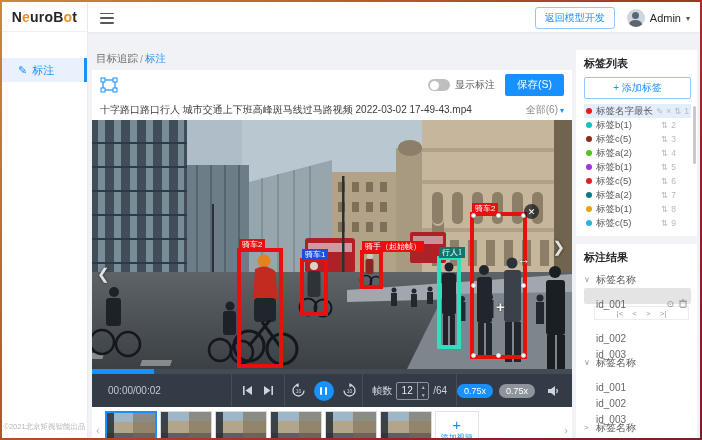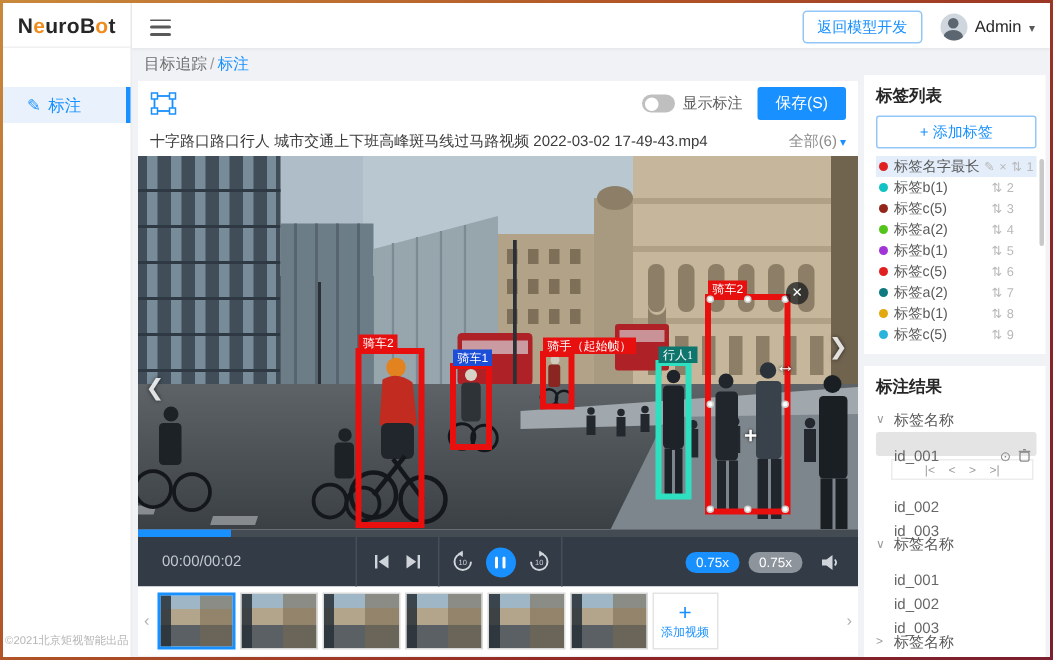--- a/index.html
+++ b/index.html
@@ -23,21 +23,21 @@
   .burger i { height:1.6px; background:#595959; border-radius:1px; }
   .topbar .spacer { flex:1; }
   .back-btn { border:1px solid #91c6f7; color:#1890ff; background:#fff; border-radius:3px; font-size:10px; padding:3px 9px; cursor:pointer; }
   .user { display:flex; align-items:center; gap:5px; margin-left:12px; cursor:pointer; }
   .avatar { width:18px; height:18px; border-radius:50%; background:#cfd6dd; overflow:hidden; position:relative; }
   .avatar::before { content:""; position:absolute; top:3px; left:5.5px; width:7px; height:7px; border-radius:50%; background:#5c6670; }
   .avatar::after { content:""; position:absolute; top:10.5px; left:2.5px; width:13px; height:9px; border-radius:50% 50% 0 0; background:#5c6670; }
   .user .caret { font-size:8px; color:#595959; }
 
   .content { flex:1; display:flex; min-height:0; }
-  .main { width:488px; padding:0 4px; flex:none; }
+  .main { width:488px; padding:16px 4px; flex:none; }
   .crumb { height:22px; display:flex; align-items:center; gap:2px; padding-left:4px; font-size:10.5px; }
   .crumb .parent { color:#6e6e6e; cursor:pointer; }
   .crumb .sep { color:#9a9a9a; }
   .crumb .cur { color:#1890ff; }
 
   .card { background:#fff; width:480px; }
 
   .toolrow { height:30px; display:flex; align-items:center; padding:0 8px; }
   .tool-rect { width:18px; height:16px; cursor:pointer; }
   .toolrow .spacer { flex:1; }
@@ -442,20 +442,31 @@
                     <i></i>
                   </span>
               <span class="icon-btn">
                 <svg width="15" height="15" viewBox="0 0 15 15">
                       <path d="M7.5 2 A5.5 5.5 0 1 1 2 7.5" fill="none" stroke="#cfd5db" stroke-width="1.3"></path>
                       <path d="M7.5 0 L7.5 4.4 L10.8 2.2 Z" fill="#cfd5db"></path>
                       <text x="7.5" y="9.6" font-size="5" fill="#cfd5db" text-anchor="middle" font-family="Liberation Sans,sans-serif">10</text>
                     </svg>
               </span>
             </div>
+            <div class="cseg frames">
+              <span>帧数</span>
+              <span class="finput">
+                <input value="12" style="">
+                <span class="fspin">
+                  <span>▲</span>
+                  <span>▼</span>
+                </span>
+              </span>
+              <span>/64</span>
+            </div>
             <div class="cseg rightc">
               <span class="pill blue">0.75x</span>
               <span class="pill gray">0.75x</span>
               <span class="icon-btn" style="margin-left:6px;">
                 <svg width="13" height="12" viewBox="0 0 13 12">
                       <polygon points="1,4 4,4 8,1 8,11 4,8 1,8" fill="#cfd5db"></polygon>
                       <path d="M9.5 4 A3 3 0 0 1 9.5 8" fill="none" stroke="#cfd5db" stroke-width="1.2"></path>
                     </svg>
               </span>
             </div>

